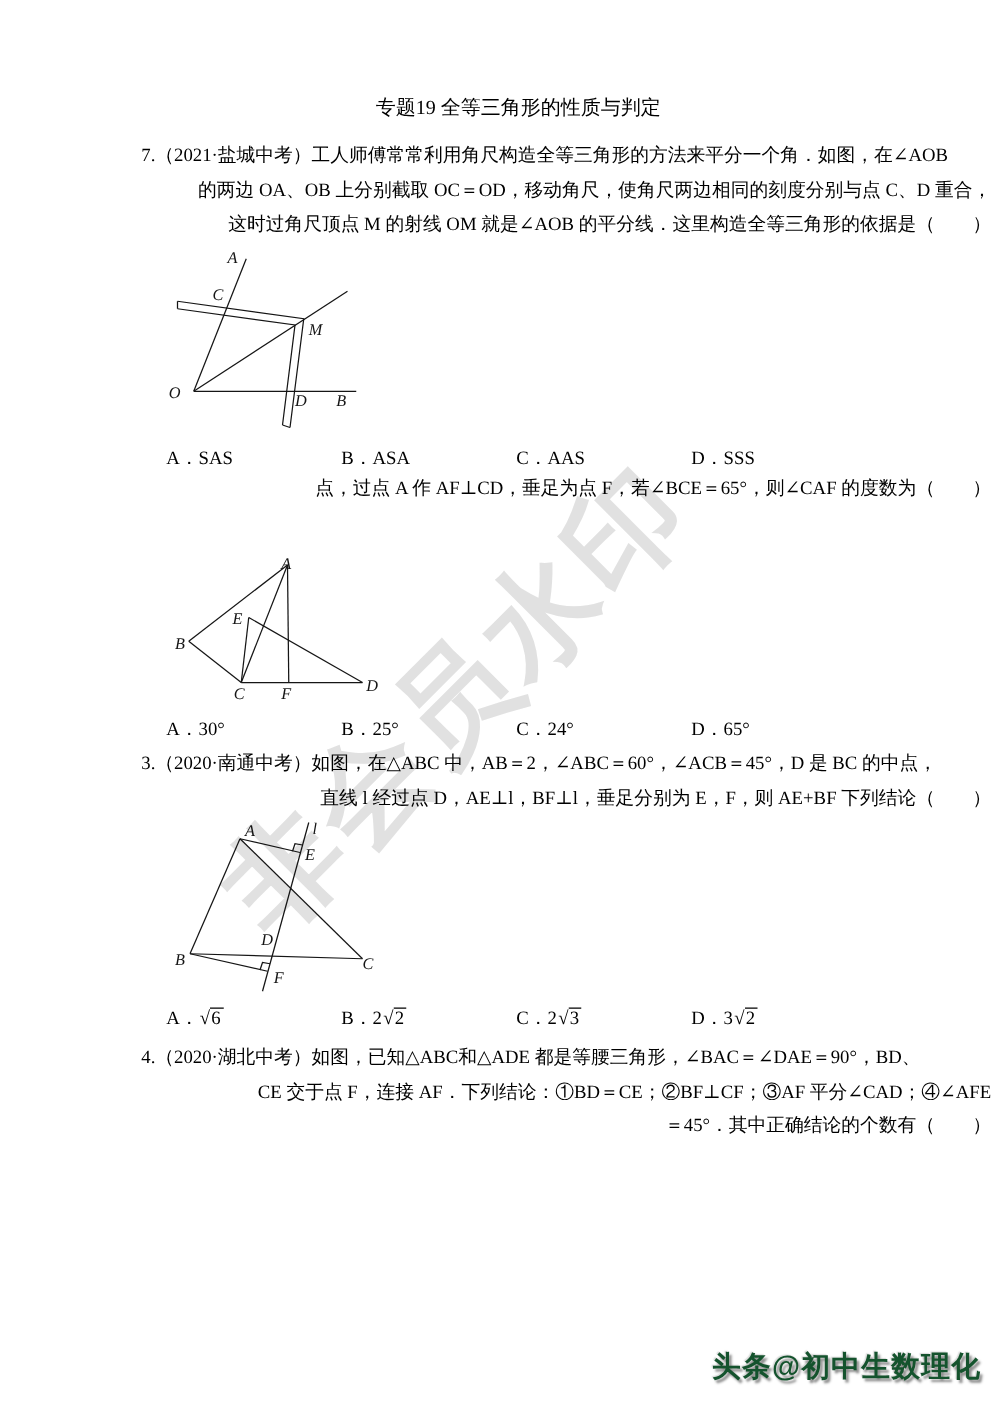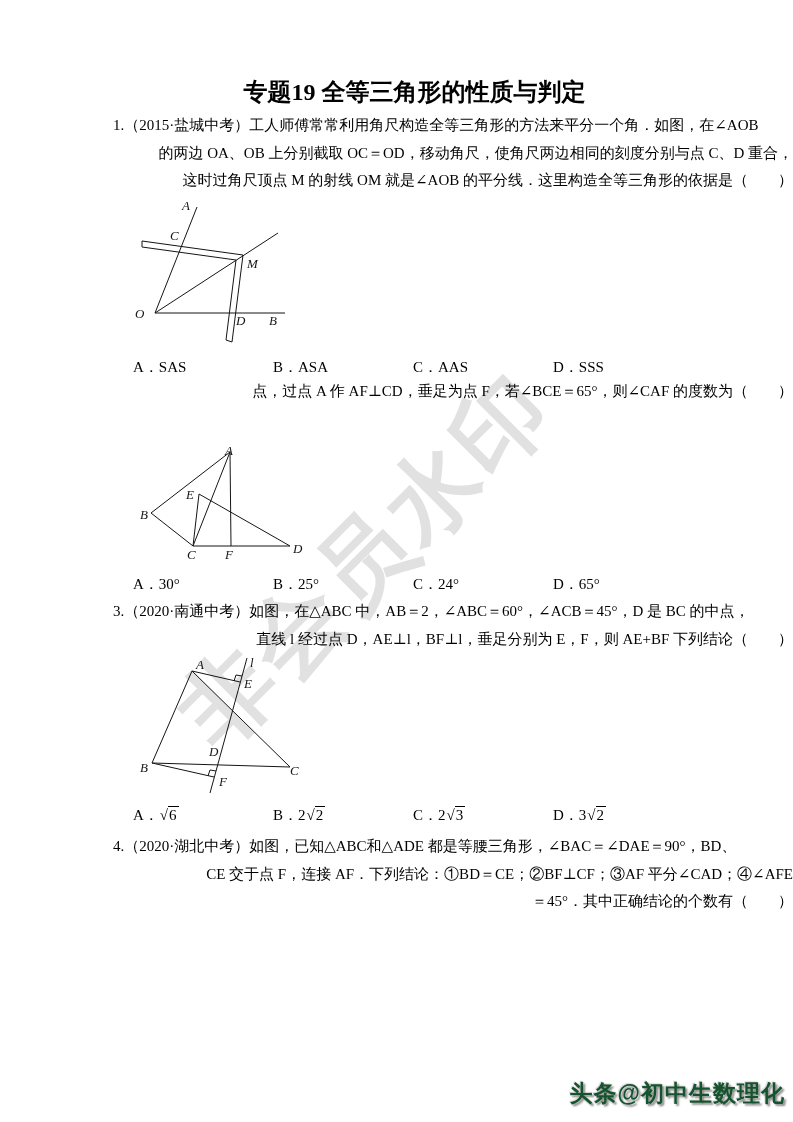--- a/index.html
+++ b/index.html
@@ -4,21 +4,21 @@
 <style>
   html,body{margin:0;padding:0;background:#fff;}
   .page{position:relative;width:793px;height:1122px;background:#fff;overflow:hidden;
         font-family:"Liberation Serif","DejaVu Serif",serif;color:#000;}
   .watermark{position:absolute;left:125px;top:505px;width:480px;height:110px;
         text-align:center;font-family:"Liberation Sans","DejaVu Sans",sans-serif;
         font-weight:bold;font-size:92px;line-height:110px;letter-spacing:4px;
         color:#c9c9c9;opacity:.55;transform:rotate(-45deg);z-index:0;white-space:nowrap;}
   .content{position:relative;z-index:1;}
   .title{position:absolute;top:76px;left:0;right:0;margin:0;text-align:center;
-        font-size:24px;font-weight:bold;padding-left:36px;}
+        font-size:16px;font-weight:normal;padding-left:36px;}
   .q{position:absolute;left:0;right:0;}
   .ln{margin:0;font-size:15px;line-height:27.5px;white-space:nowrap;}
   .ln.first{padding-left:113px;}
   .ln.cont{padding-left:133px;text-align:right;}
   .opts{position:absolute;left:133px;display:flex;font-size:15px;line-height:22px;}
   .opt{width:140px;white-space:nowrap;}
   .opt:last-child{width:auto;}
   .v-it{}
   .rt{margin-left:1px;}
   .vinc{border-top:1px solid #000;padding:0 2px 0 1px;}
@@ -36,21 +36,21 @@
 
 <div class="page">
 
   <div class="watermark">非会员水印</div>
 
   <div class="content">
 
     <h1 class="title">专题19 全等三角形的性质与判定</h1>
 
     <section class="q" style="top:112px">
-      <p class="ln first">1.（2015·盐城中考）工人师傅常常利用角尺构造全等三角形的方法来平分一个角．如图，在∠AOB</p>
+      <p class="ln first">7.（2021·盐城中考）工人师傅常常利用角尺构造全等三角形的方法来平分一个角．如图，在∠AOB</p>
       <p class="ln cont">的两边 OA、OB 上分别截取 OC＝OD，移动角尺，使角尺两边相同的刻度分别与点 C、D 重合，</p>
       <p class="ln cont">这时过角尺顶点 M 的射线 OM 就是∠AOB 的平分线．这里构造全等三角形的依据是（　　）</p>
     </section>
 
     <svg class="fig" style="left:130px;top:195px" width="185" height="155" viewBox="0 0 185 155">
       <g>
         <line x1="25" y1="118" x2="67" y2="12"></line>
         <line x1="25" y1="118" x2="155" y2="118"></line>
         <line x1="25" y1="118" x2="148" y2="38"></line>
         <path d="M12,46 L113,60 L102,147"></path>

